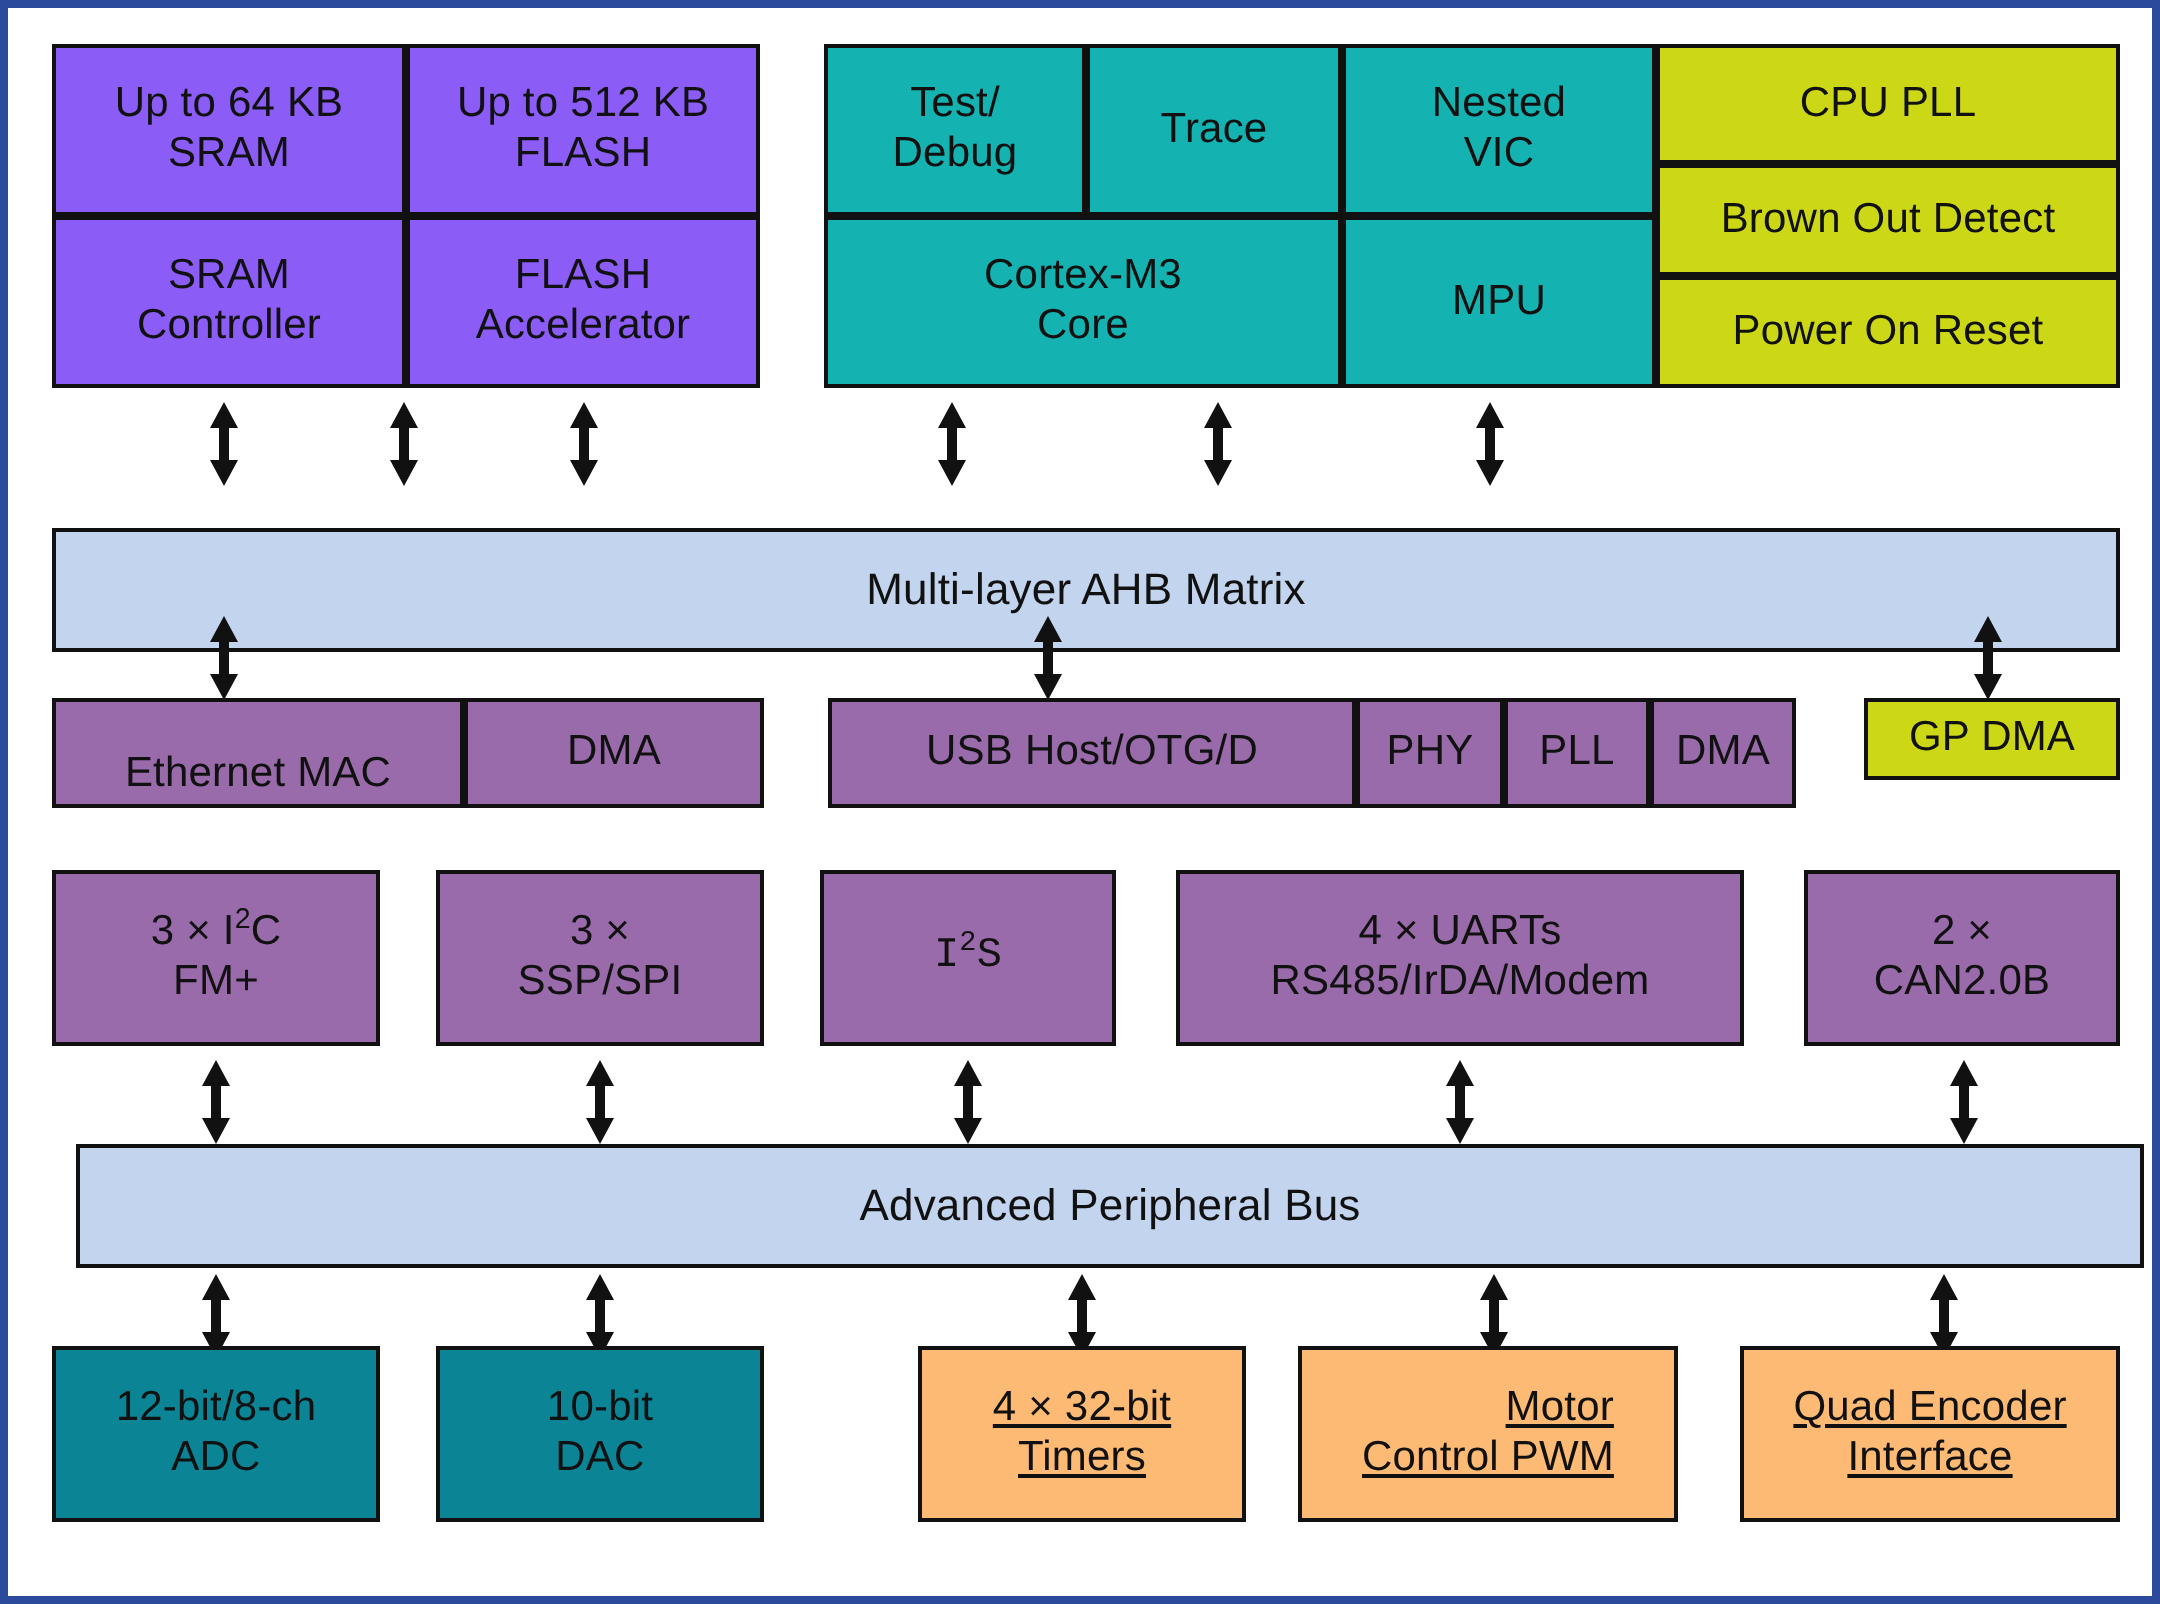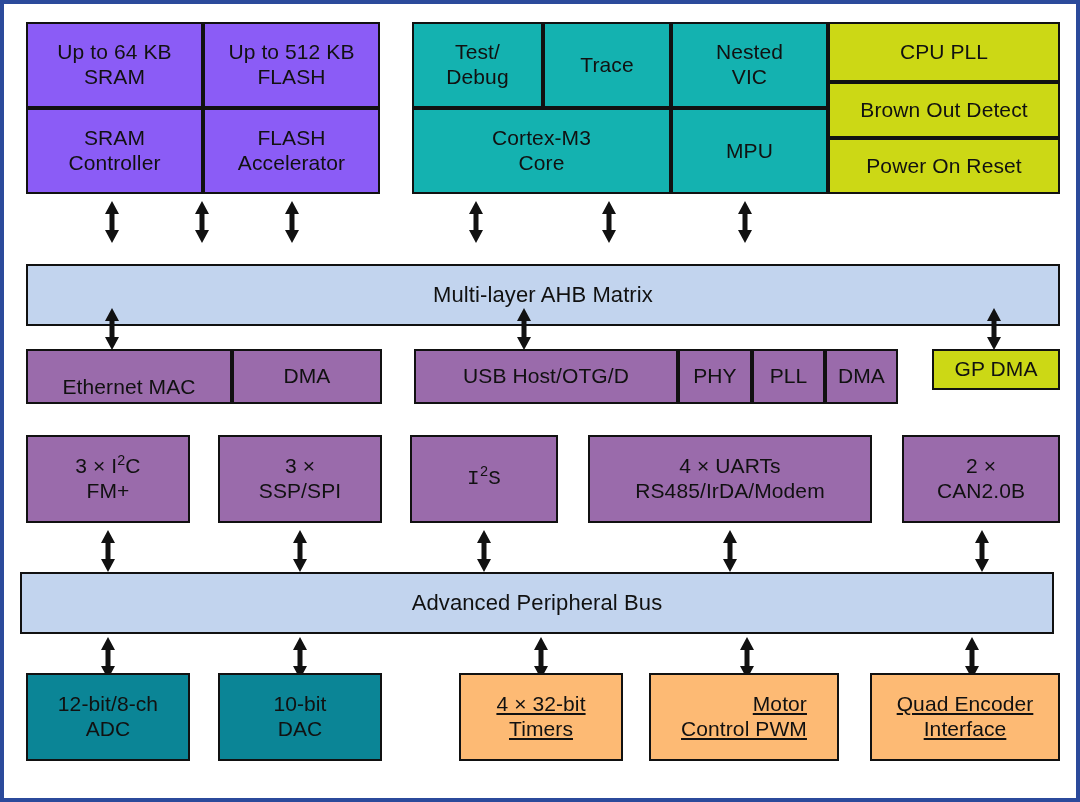--- a/index.html
+++ b/index.html
@@ -223,21 +223,21 @@
     <svg width="20" height="42" viewBox="0 0 20 42">
         <path d="M10 0 L17 13 L12.5 13 L12.5 29 L17 29 L10 42 L3 29 L7.5 29 L7.5 13 L3 13 Z" fill="#111"></path>
       </svg>
   </div>
   <div class="arrow" style="left:968px;top:526px;">
     <svg width="20" height="42" viewBox="0 0 20 42">
         <path d="M10 0 L17 13 L12.5 13 L12.5 29 L17 29 L10 42 L3 29 L7.5 29 L7.5 13 L3 13 Z" fill="#111"></path>
       </svg>
   </div>
 
-  <div class="blk c-bus" style="left:16px;top:568px;width:1034px;height:62px;font-size:22px;">
+  <div class="blk c-bus" style="left:34px;top:568px;width:1034px;height:62px;font-size:22px;">
     <span class="lbl">Advanced Peripheral Bus</span>
   </div>
 
   <div class="arrow" style="left:94px;top:633px;">
     <svg width="20" height="42" viewBox="0 0 20 42">
         <path d="M10 0 L17 13 L12.5 13 L12.5 29 L17 29 L10 42 L3 29 L7.5 29 L7.5 13 L3 13 Z" fill="#111"></path>
       </svg>
   </div>
   <div class="arrow" style="left:286px;top:633px;">
     <svg width="20" height="42" viewBox="0 0 20 42">

